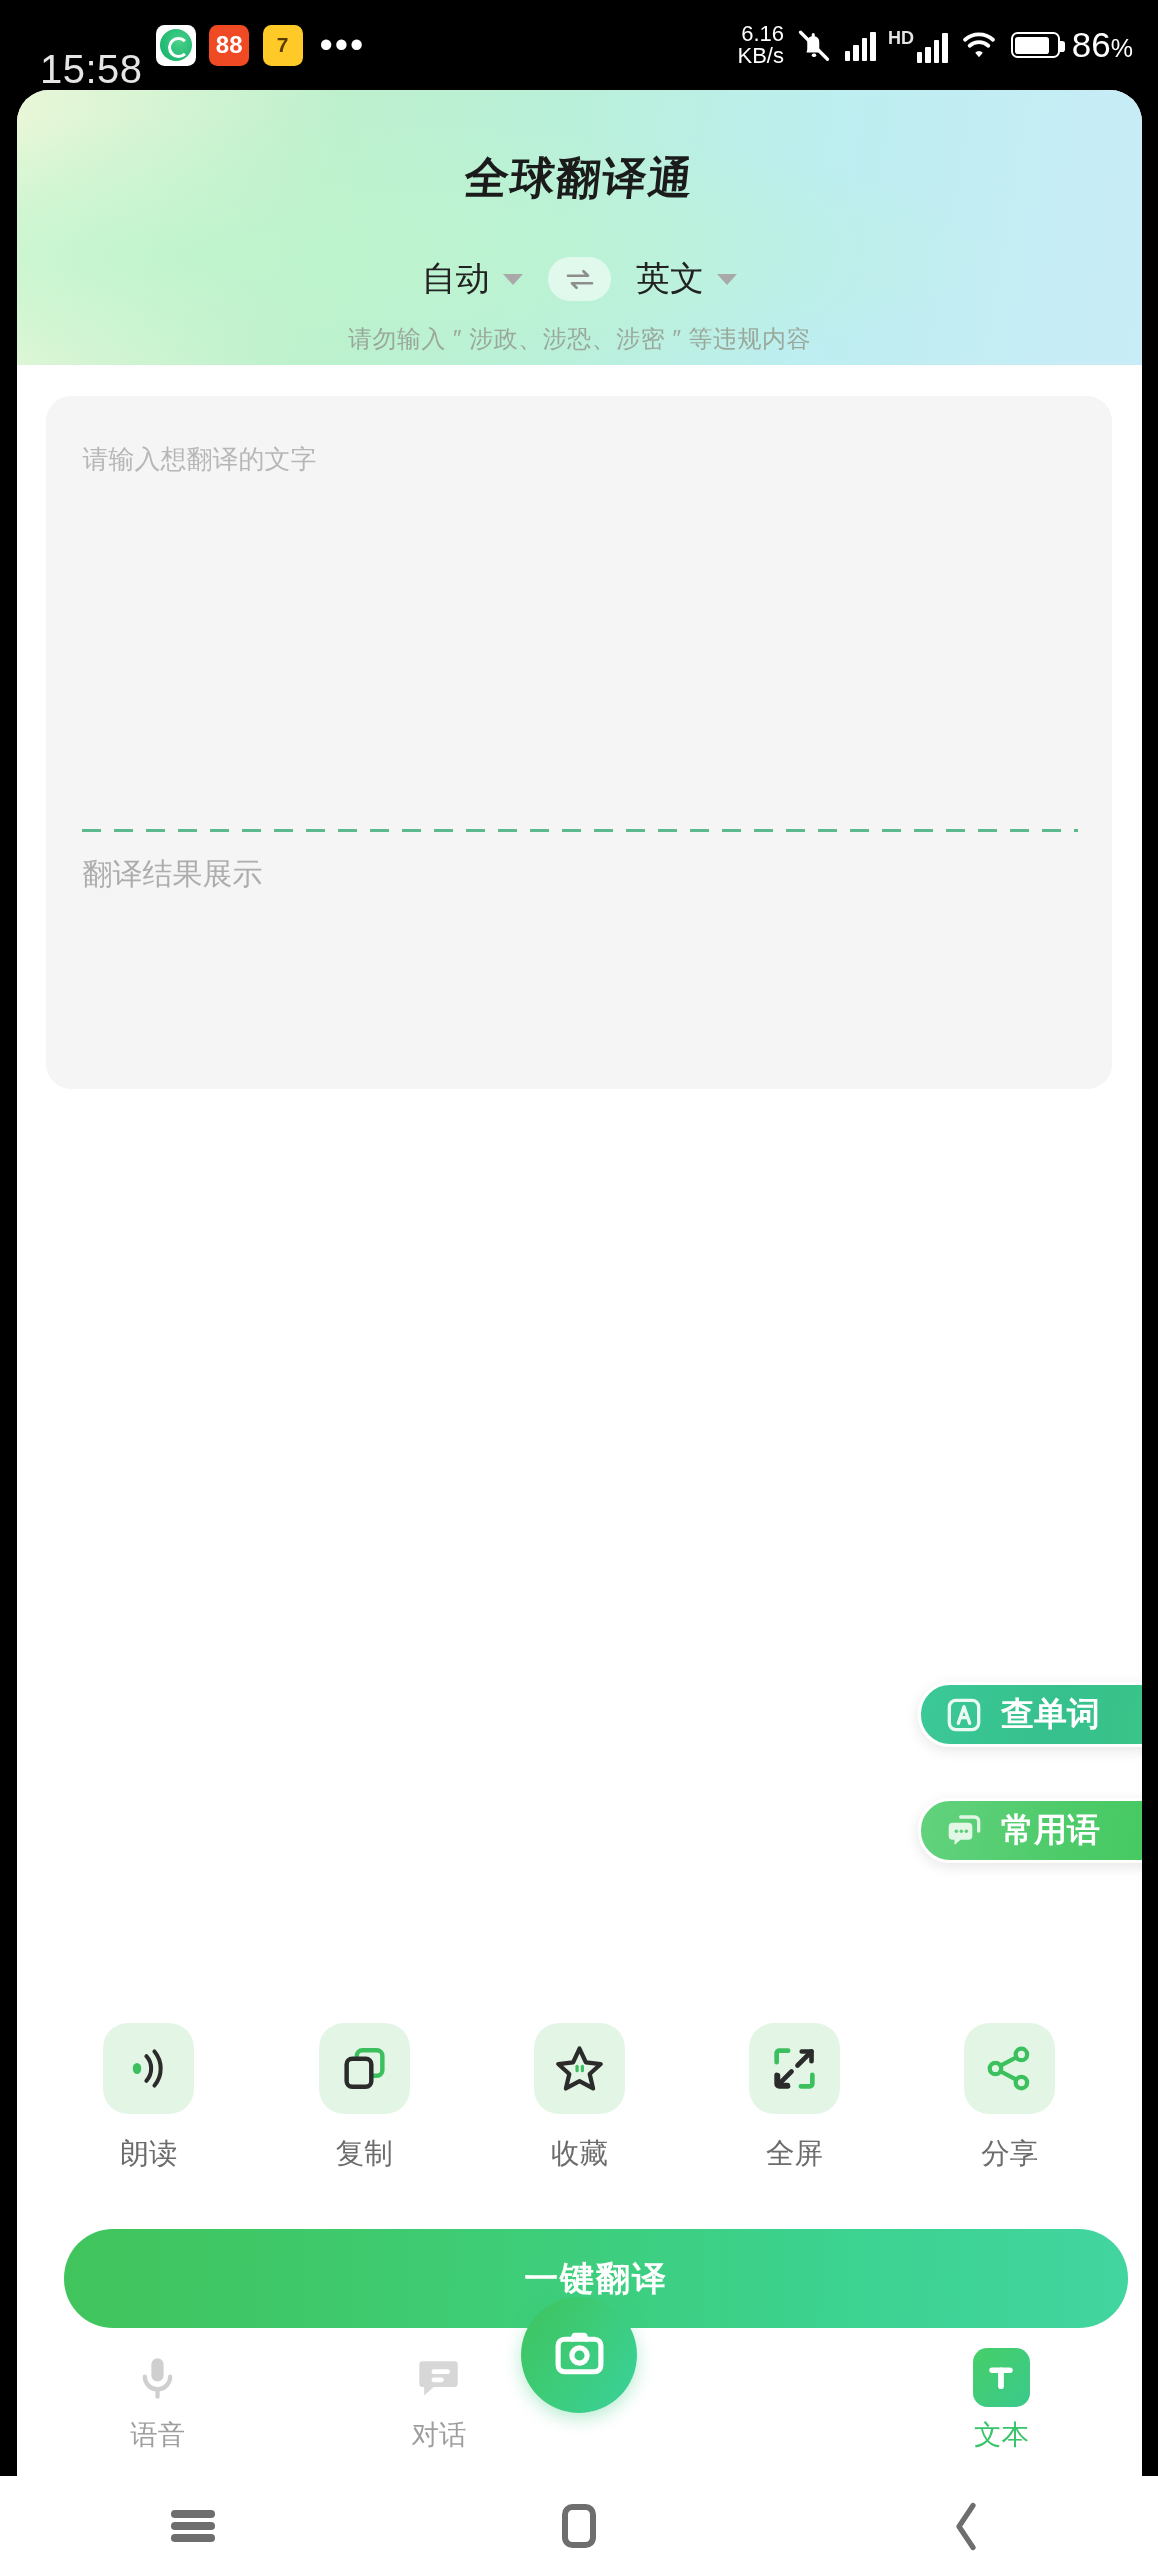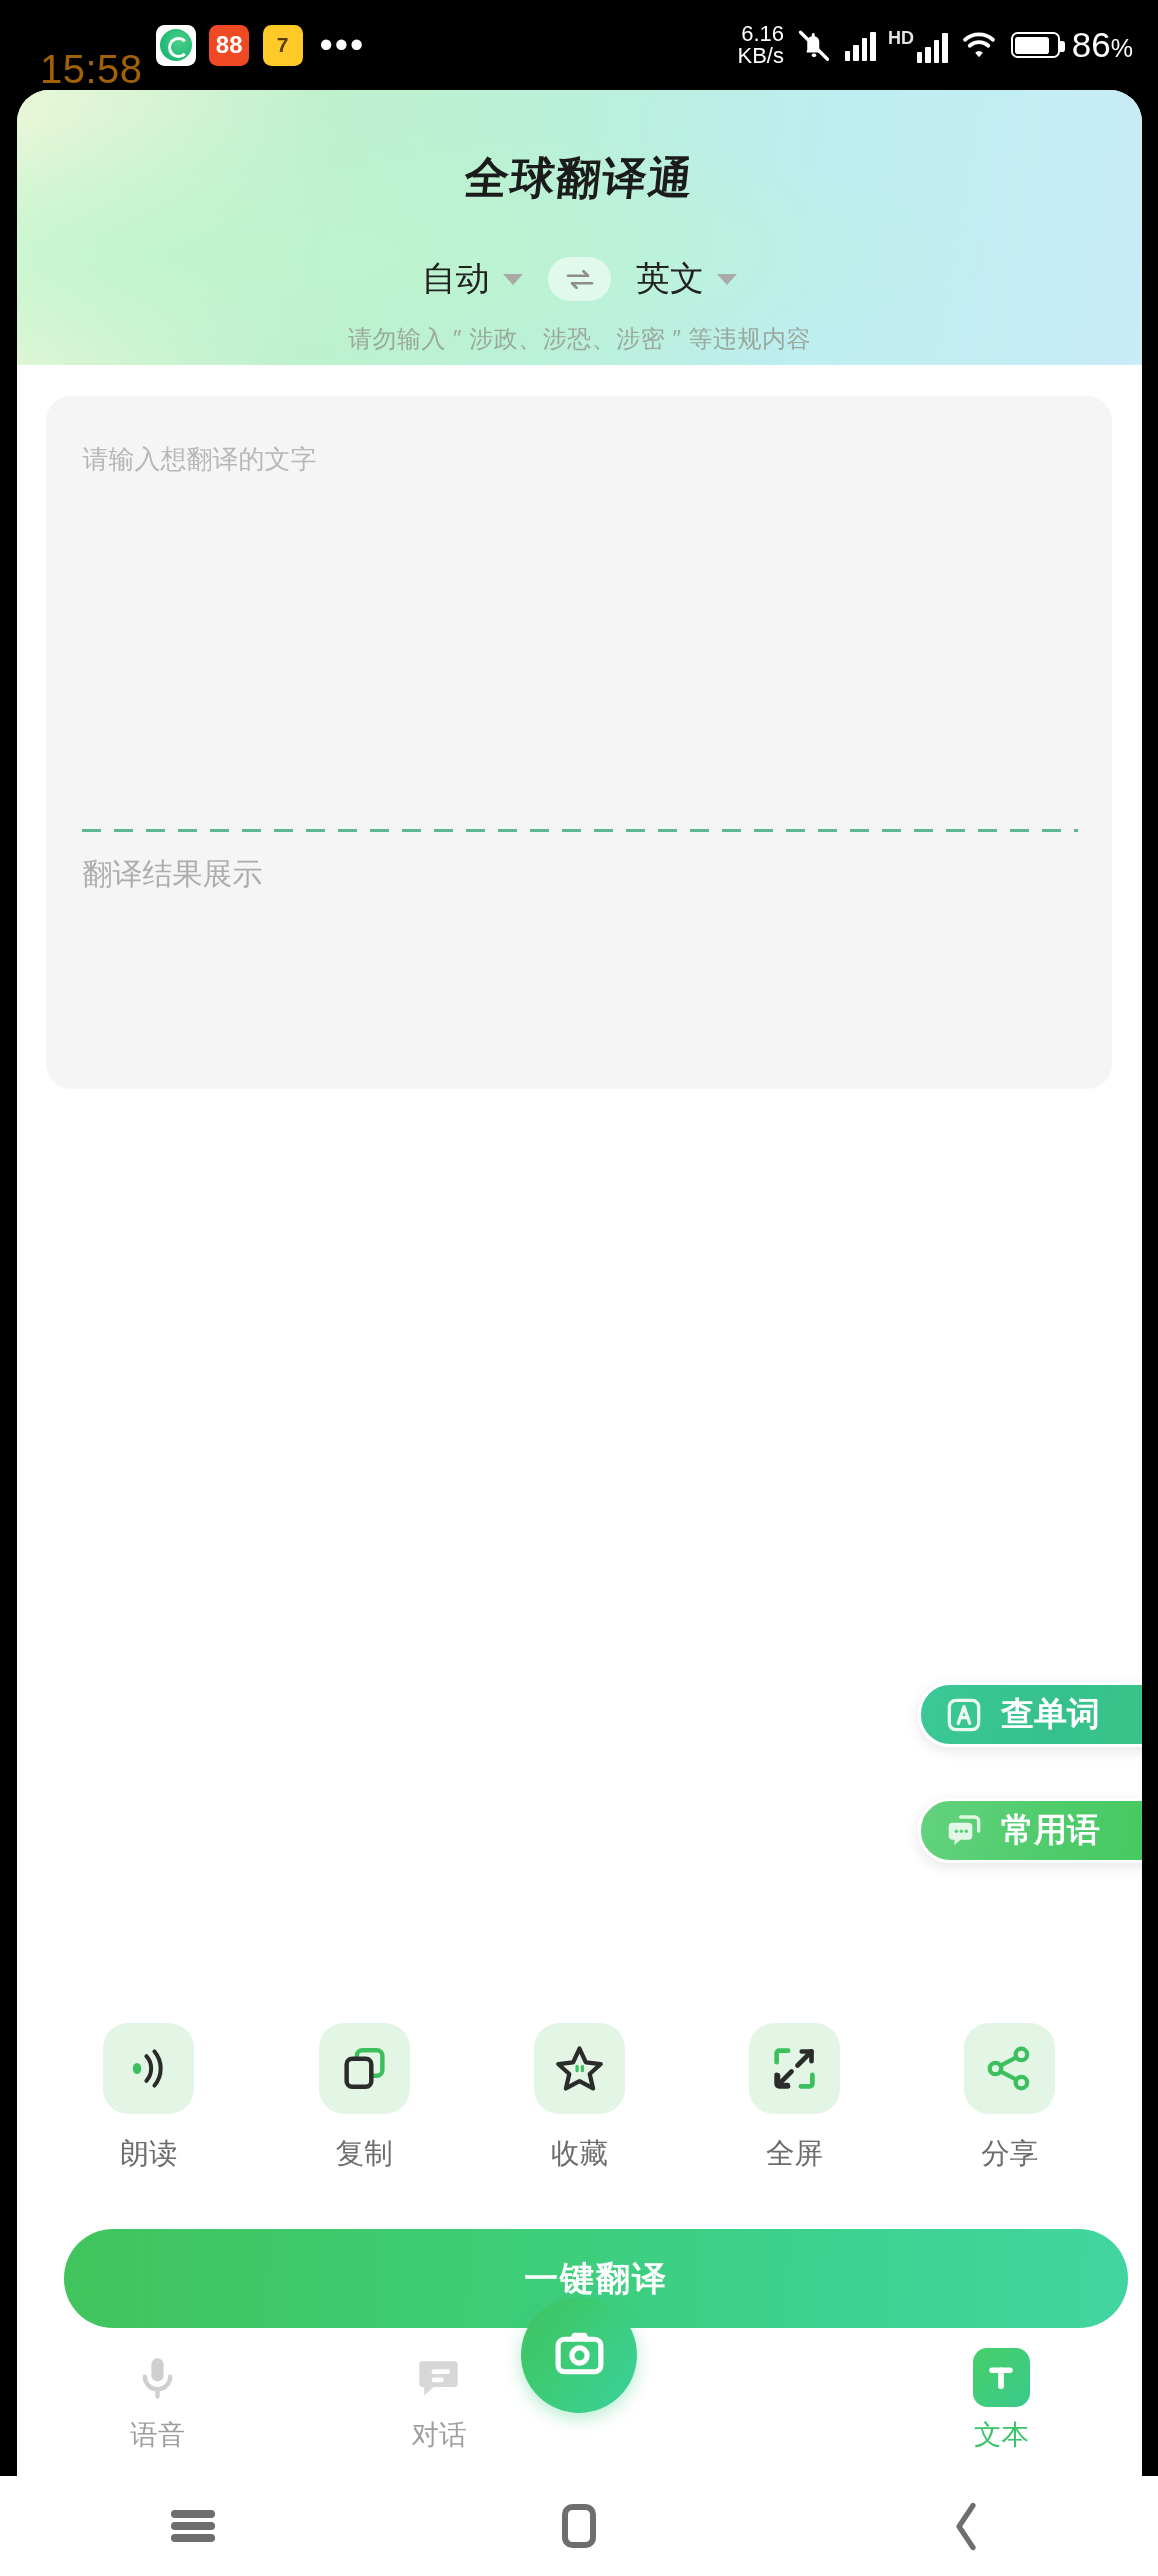--- a/index.html
+++ b/index.html
@@ -11,21 +11,21 @@
   }
   #screen{ position:relative; width:1159px; height:2576px; background:#000; }
 
   
   .statusbar{
     position:absolute; left:0; top:0; width:1159px; height:90px;
     background:#000; color:#fff;
     display:flex; align-items:center;
   }
   .sb-left{ display:flex; align-items:center; gap:13.3px; padding-left:40px; }
-  .sb-time{ font-size:40px; font-weight:400; letter-spacing:0.5px; color:#a16207;margin-top:48px; }
+  .sb-time{ font-size:40px; font-weight:400; letter-spacing:0.5px; color:#e5e5e5;margin-top:48px; }
   .sb-appicon{ width:40px; height:41px; border-radius:8.5px; display:flex; align-items:center;
                justify-content:center; font-size:24px; font-weight:700; color:#fff; overflow:hidden; }
   .ico-green{ background:#fff; }
   .ico-green .g{ width:32px;height:32px;border-radius:50%;
       background:radial-gradient(circle at 60% 40%, #4ad08a 0%, #1fb872 70%);
       position:relative; }
   .ico-green .g::after{ content:""; position:absolute; left:8.5px; top:7.6px; width:15px; height:15px;
       border:3.8px solid #fff; border-radius:50%; border-right-color:transparent; }
   .ico-orange{ background:#ef4a23; }
   .ico-yellow{ background:#ffc928; color:#5a3b00; font-size:21px; }

